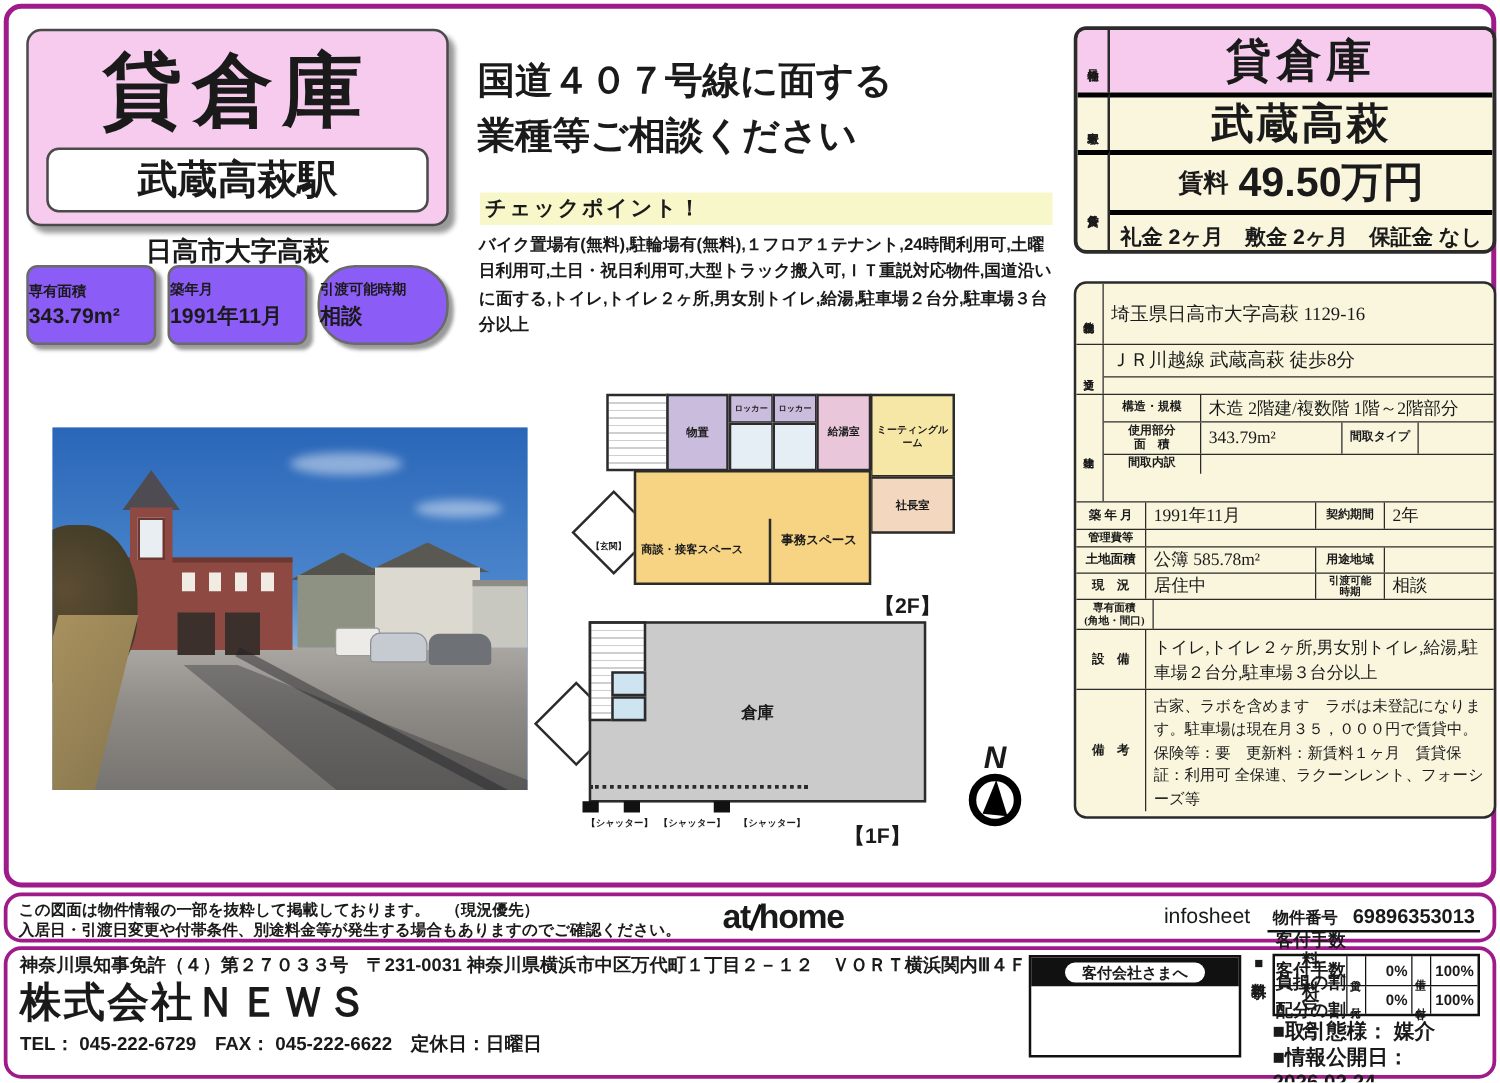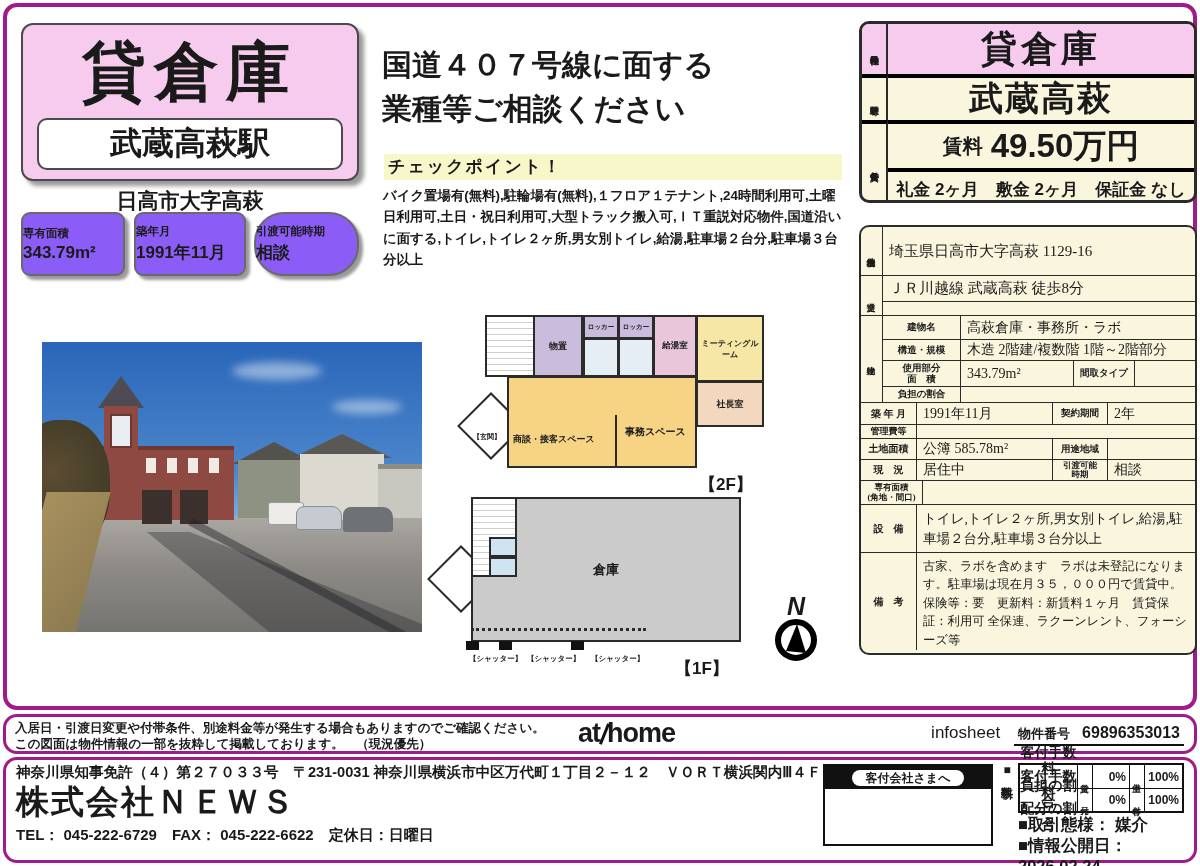--- a/index.html
+++ b/index.html
@@ -284,37 +284,33 @@
           <div class="ir" style="flex-basis:13px;">
               <div class="dval"></div>
             </div>
         </div>
       </div>
       <div class="dRow" style="flex-basis:86px;">
         <div class="vcol">
             <span>建物</span>
           </div>
         <div class="innerCol">
-          <div class="ir" style="flex-basis:23px;">
-            <div class="ilab">建物名</div>
-            <div class="dval">高萩倉庫・事務所・ラボ</div>
-          </div>
           <div class="ir" style="flex-basis:21px;">
             <div class="ilab">構造・規模</div>
             <div class="dval">木造 2階建/複数階 1階～2階部分</div>
           </div>
           <div class="ir" style="flex-basis:26px;">
             <div class="ilab pre">使用部分
 面　積</div>
             <div class="dvalMid" style="flex-basis:112px;">343.79m²</div>
             <div class="hlab2" style="flex-basis:62px;">間取タイプ</div>
             <div class="dval"></div>
           </div>
           <div class="ir" style="flex-basis:16px;">
-            <div class="ilab">負担の割合</div>
+            <div class="ilab">間取内訳</div>
             <div class="dval"></div>
           </div>
         </div>
       </div>
       <div class="dRow" style="flex-basis:22px;">
         <div class="hlab">築 年 月</div>
         <div class="dvalMid">1991年11月</div>
         <div class="hlab2">契約期間</div>
         <div class="dval">2年</div>
       </div>
@@ -346,22 +342,22 @@
       </div>
       <div class="dRow" style="flex-basis:96px;">
         <div class="hlab">備　考</div>
         <div class="dval" style="font-size:12.3px;line-height:1.5;align-items:flex-start;padding-top:4px;">古家、ラボを含めます　ラボは未登記になります。駐車場は現在月３５，０００円で賃貸中。　保険等：要　更新料：新賃料１ヶ月　賃貸保証：利用可 全保連、ラクーンレント、フォーシーズ等</div>
       </div>
     </div>
   </div>
 
   <div class="sec secInfo">
     <div class="abs disc">
+      <div>この図面は物件情報の一部を抜粋して掲載しております。　（現況優先）</div>
       <div>入居日・引渡日変更や付帯条件、別途料金等が発生する場合もありますのでご確認ください。</div>
-      <div>この図面は物件情報の一部を抜粋して掲載しております。　（現況優先）</div>
     </div>
     <div class="abs ahLogo"><span>at</span><span class="ahSlash"></span><span>home</span></div>
     <div class="abs infoSheetRow">
       <span class="isWord">infosheet</span>
       <span class="pnWrap">
         <span class="pnLab">物件番号</span>
         <span class="pnVal">69896353013</span>
       </span>
     </div>
   </div>

